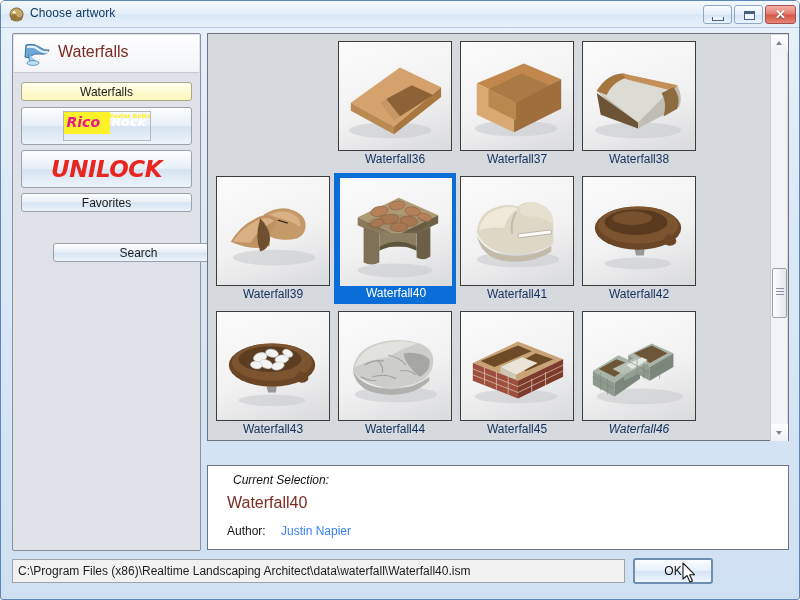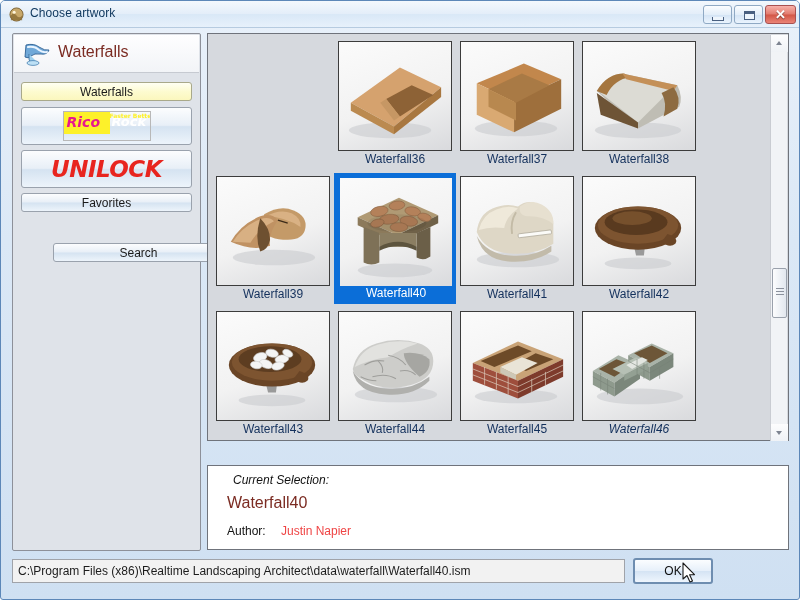--- a/index.html
+++ b/index.html
@@ -239,21 +239,21 @@
   #sel-name {
     position: absolute; left: 19px; top: 28px;
     font-size: 16px; color: #7b2b22;
   }
   #sel-author-label {
     position: absolute; left: 19px; top: 58px;
     font-size: 12px; color: #111;
   }
   #sel-author-value {
     position: absolute; left: 73px; top: 58px;
-    font-size: 12px; color: #ef4444;
+    font-size: 12px; color: #3b82f6;
   }
 
   
   #pathbox {
     position: absolute; left: 7px; top: 531px;
     width: 613px; height: 24px;
     background: #f2f2f2;
     border: 1px solid #a0a3a9;
     font-size: 12px; color: #1c1c1c;
     line-height: 22px; padding-left: 5px;

